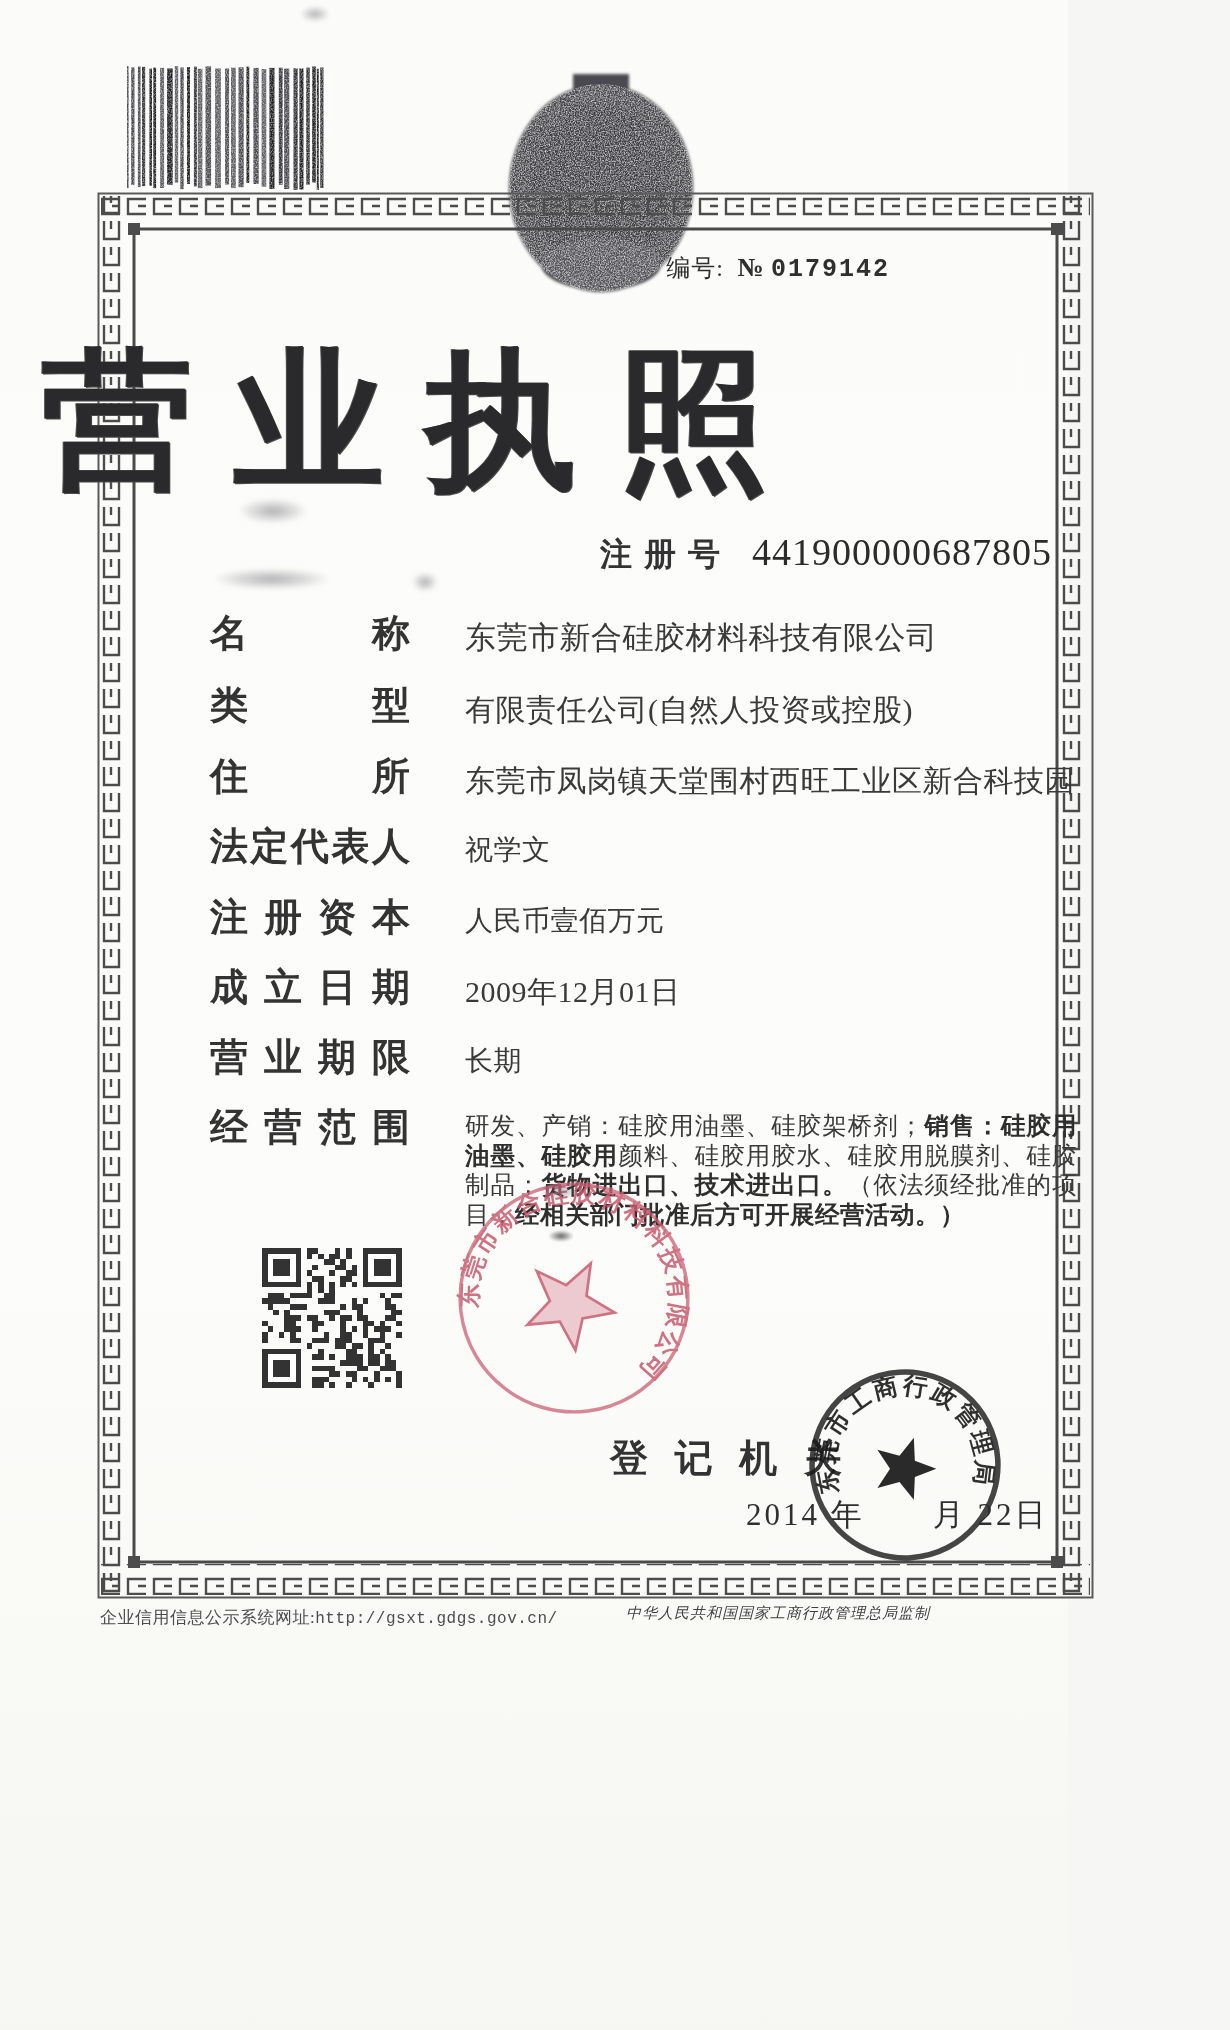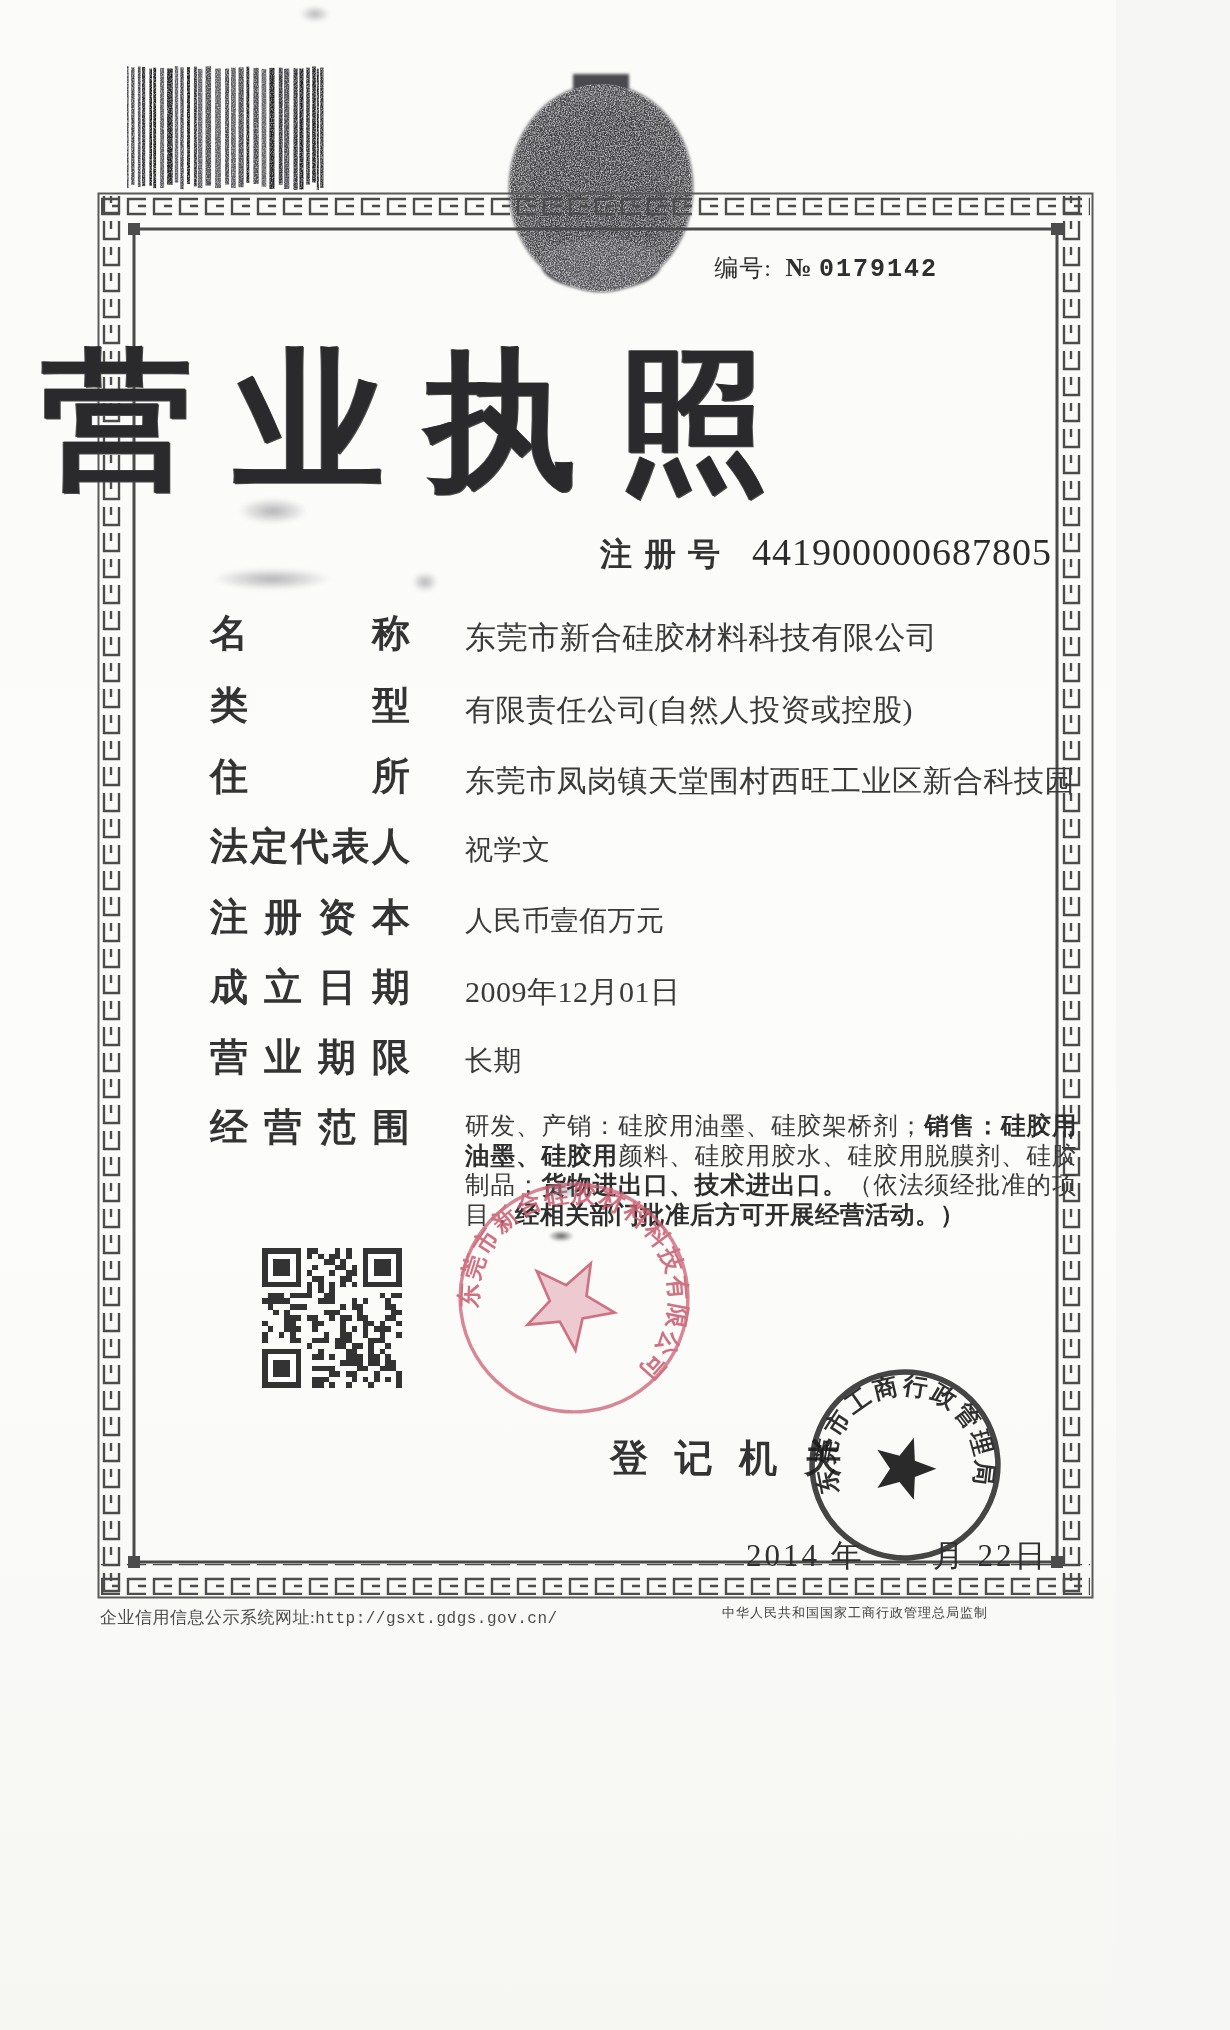--- a/index.html
+++ b/index.html
@@ -3,21 +3,21 @@
 <meta charset="utf-8">
 <style>
   html,body{margin:0;padding:0;}
   body{
     width:1230px;height:2030px;position:relative;overflow:hidden;
     background:#f6f6f4;
     font-family:"Liberation Serif","DejaVu Serif",serif;
     color:#3c3c3c;
   }
   .paper{position:absolute;left:0;top:0;width:1068px;height:2030px;
-    background:linear-gradient(180deg,#fbfbf9 0%,#fcfcfa 60%,#f6f6f3 100%);padding-left:48px;}
+    background:linear-gradient(180deg,#fbfbf9 0%,#fcfcfa 60%,#f6f6f3 100%);}
   .abs{position:absolute;}
 
   
   .barcode{left:125px;top:66px;width:205px;height:124px;}
   .emblem{left:503px;top:64px;width:196px;height:236px;}
 
   
   .frame{left:97px;top:192px;width:997px;height:1407px;}
 
   
@@ -46,31 +46,31 @@
     font-size:38px;font-weight:700;color:#333;flex:none;line-height:1.1;}
   .fval{margin-left:55px;font-size:30px;color:#3a3a3a;line-height:1.25;
     padding-top:6px;letter-spacing:0.5px;}
   .fval.small{font-size:24.5px;line-height:29.5px;width:612px;padding-top:4px;
     text-align:justify;}
   .fval .b{font-weight:700;color:#2e2e2e;}
 
   
   .registrar{left:610px;top:1438px;}
   .registrar .jlabel{width:232px;}
-  .issuedate{left:746px;top:1494px;font-size:31px;color:#2f2f2f;letter-spacing:3px;margin-top:41px;}
+  .issuedate{left:746px;top:1494px;font-size:31px;color:#2f2f2f;letter-spacing:3px;}
 
   
   .qr{left:262px;top:1248px;width:140px;height:140px;}
   .redseal{left:452px;top:1176px;width:244px;height:244px;opacity:0.85;}
   .blackseal{left:804px;top:1364px;width:202px;height:202px;opacity:0.9;}
 
   
   .footer-left{left:100px;top:1606px;font-size:17px;color:#4d4d4d;letter-spacing:0.5px;}
   .footer-left .url{font-family:"Liberation Mono","DejaVu Sans Mono",monospace;font-size:16px;margin-top:28px;}
-  .footer-right{right:128px;top:1604px;font-size:13px;color:#3f3f3f;letter-spacing:1px;}
+  .footer-right{right:138px;top:1604px;font-size:15px;color:#3f3f3f;letter-spacing:1px;font-style:italic;}
 
   
   .smudge{position:absolute;border-radius:50%;filter:blur(2px);
     background:radial-gradient(ellipse at center, rgba(90,90,100,.45), rgba(120,120,130,0) 70%);}
 </style>
 </head>
 <body>
 
 <div class="paper">
 

